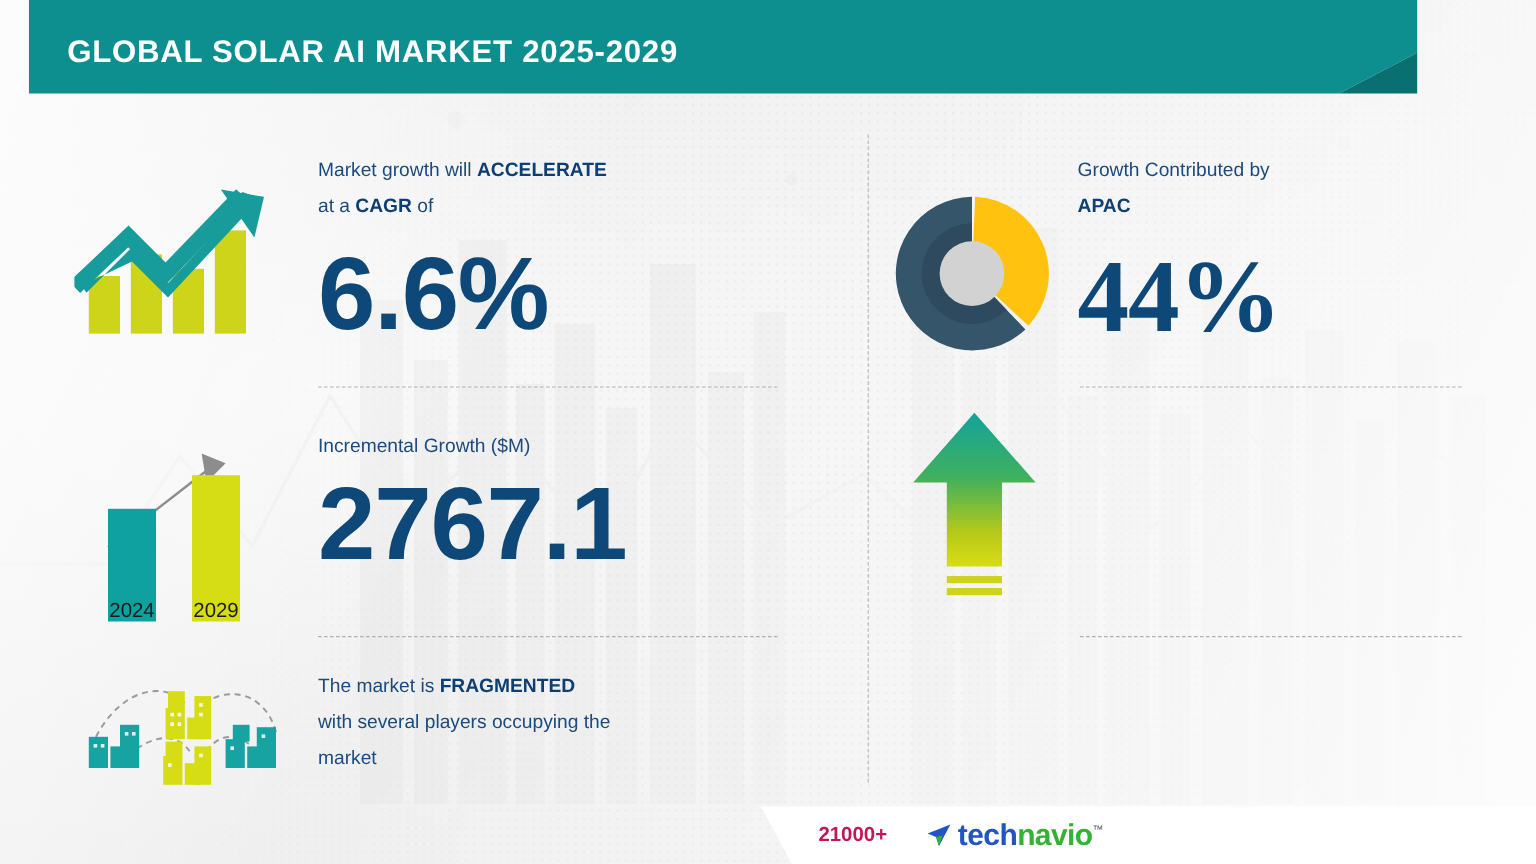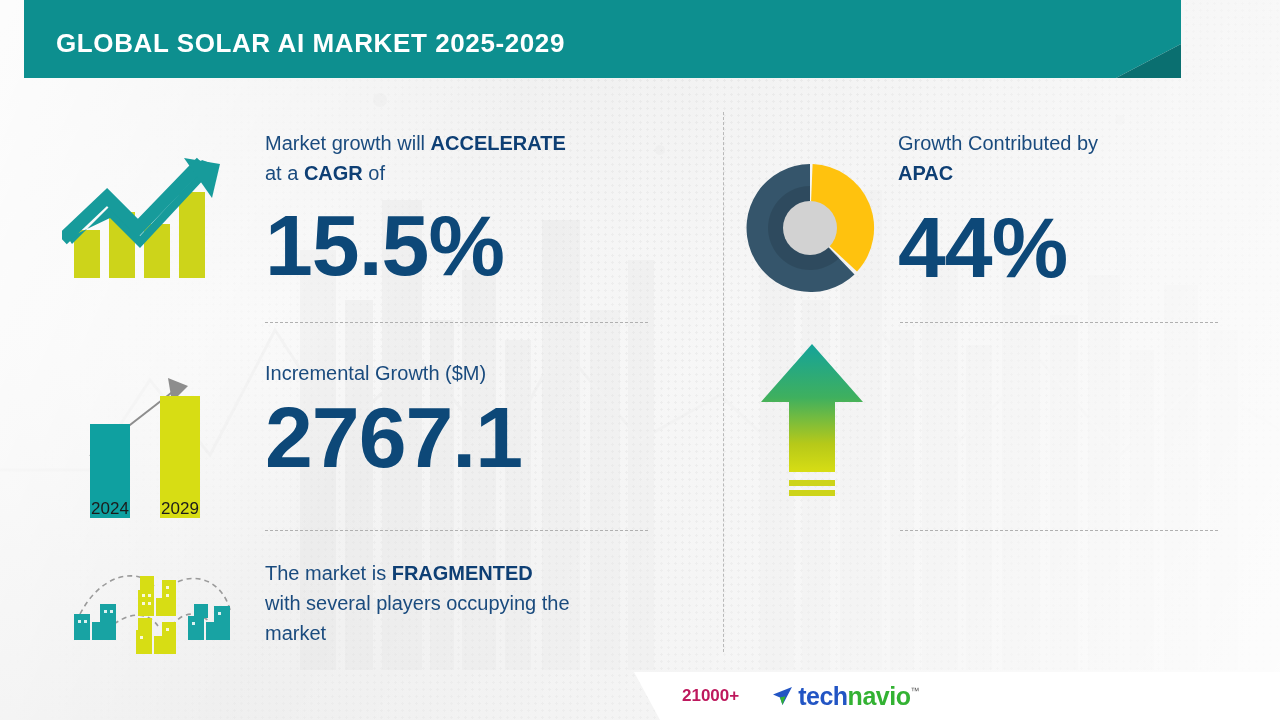--- a/index.html
+++ b/index.html
@@ -76,42 +76,42 @@
     border-top: 1px dashed #b0b0b0;
   }
   .d1 { left: 265px; top: 322px; width: 383px; }
   .d2 { left: 265px; top: 530px; width: 383px; }
   .d3 { left: 900px; top: 322px; width: 318px; }
   .d4 { left: 900px; top: 530px; width: 318px; }
 
   
   .block { position: absolute; }
   .headline {
-    font-size: 20px;
+    font-size: 16px;
     color: #1a4b7e;
     line-height: 30px;
     font-weight: normal;
   }
   .headline b { font-weight: bold; color: #0e3f74; }
   .bignum {
     font-size: 86px;
     font-weight: bold;
     color: #0d4878;
     line-height: 1;
     letter-spacing: -1px;
   }
   .bignum.sm { font-size: 80px; }
 
   .b-cagr    { left: 265px; top: 128px; width: 440px; }
   .b-cagr .bignum { margin-top: 14px; }
   .b-incr    { left: 265px; top: 358px; width: 440px; }
   .b-incr .bignum { margin-top: 6px; }
   .b-frag    { left: 265px; top: 558px; width: 420px; }
   .b-apac    { left: 898px; top: 128px; width: 330px; }
-  .b-apac .bignum { margin-top: 16px; }
+  .b-apac .bignum { margin-top: 16px; font-family: Liberation Serif, serif; }
   .b-2025    { left: 898px; top: 358px; width: 330px; }
   .b-2025 .bignum { margin-top: 8px; }
 
   
   .icon { position: absolute; }
   .ic-growth { left: 62px;  top: 140px; }
   .ic-bars   { left: 62px;  top: 328px; }
   .ic-city   { left: 62px;  top: 552px; }
   .ic-donut  { left: 740px; top: 158px; }
   .ic-arrow  { left: 757px; top: 340px; }
@@ -333,21 +333,21 @@
       <rect x="32" y="140" width="46" height="6" fill="#cdd41a"></rect>
       <rect x="32" y="150" width="46" height="6" fill="#cdd41a"></rect>
     </svg>
   </div>
 
   <div class="block b-cagr">
     <div class="headline">
       <span>Market growth will </span><b>ACCELERATE</b><br>
       <span>at a </span><b>CAGR</b><span> of</span>
     </div>
-    <div class="bignum">15.5%</div>
+    <div class="bignum">6.6%</div>
   </div>
 
   <div class="block b-incr">
     <div class="headline">Incremental Growth ($M)</div>
     <div class="bignum">2767.1</div>
   </div>
 
   <div class="block b-frag">
     <div class="headline">
       <span>The market is </span><b>FRAGMENTED</b><br>

